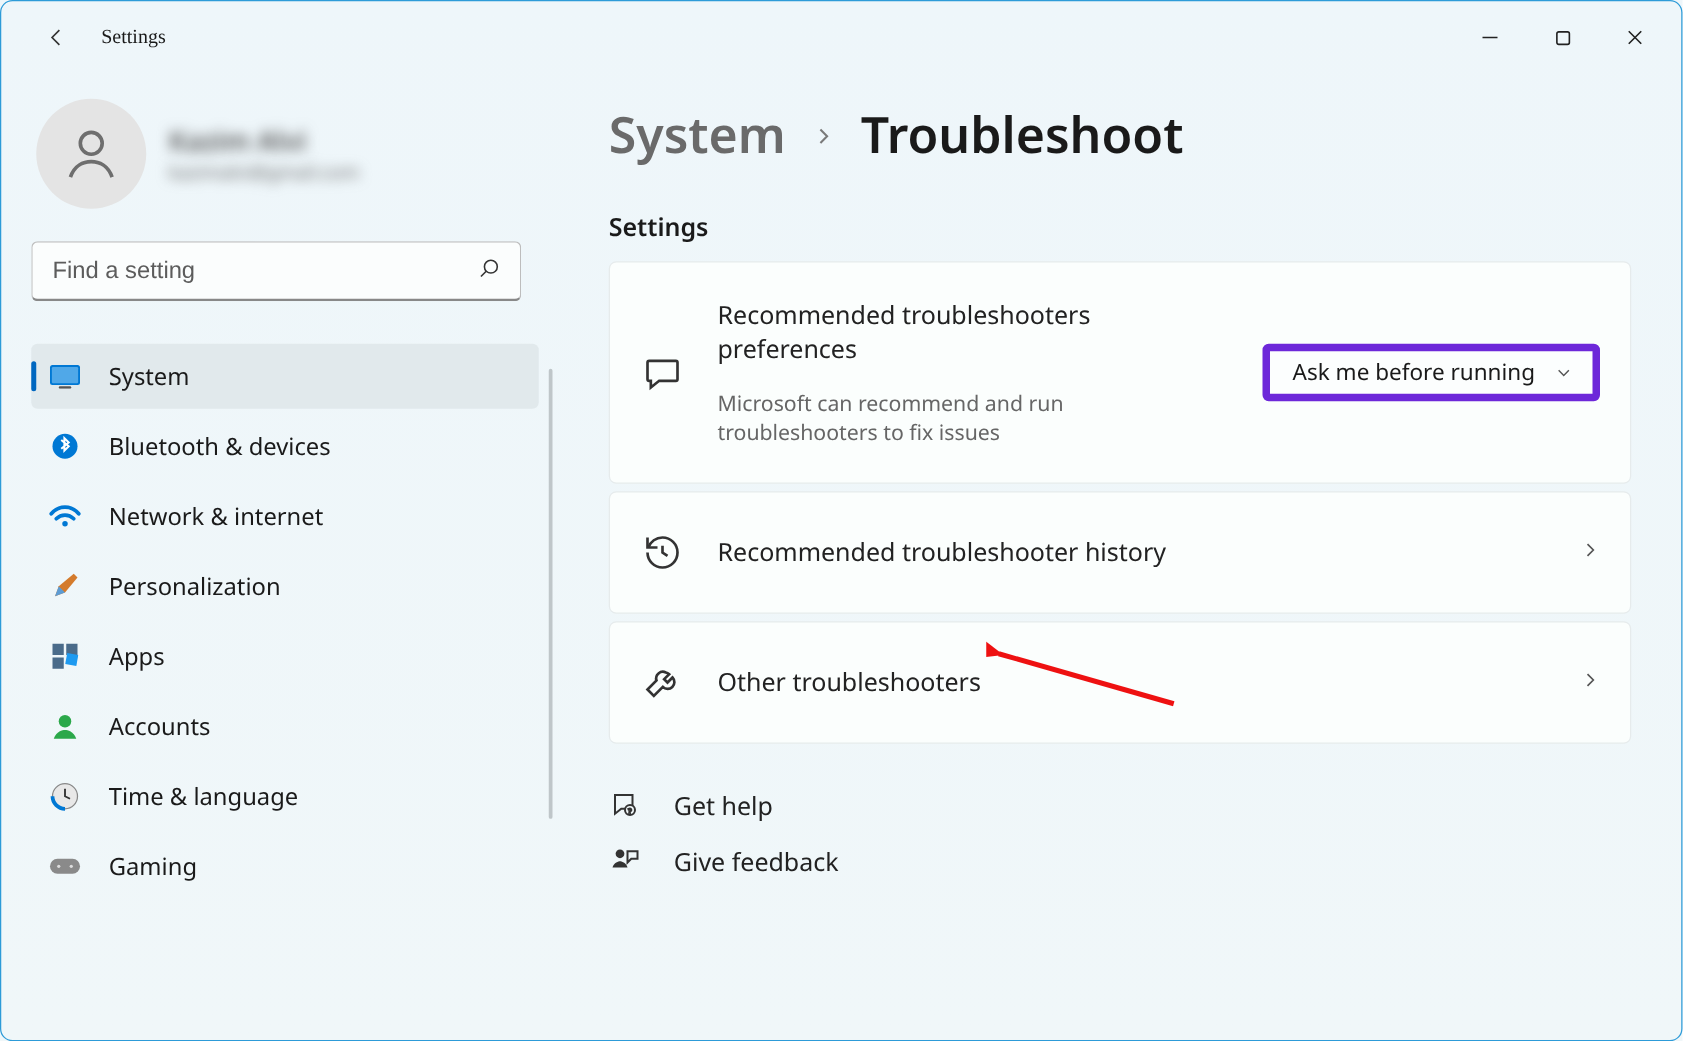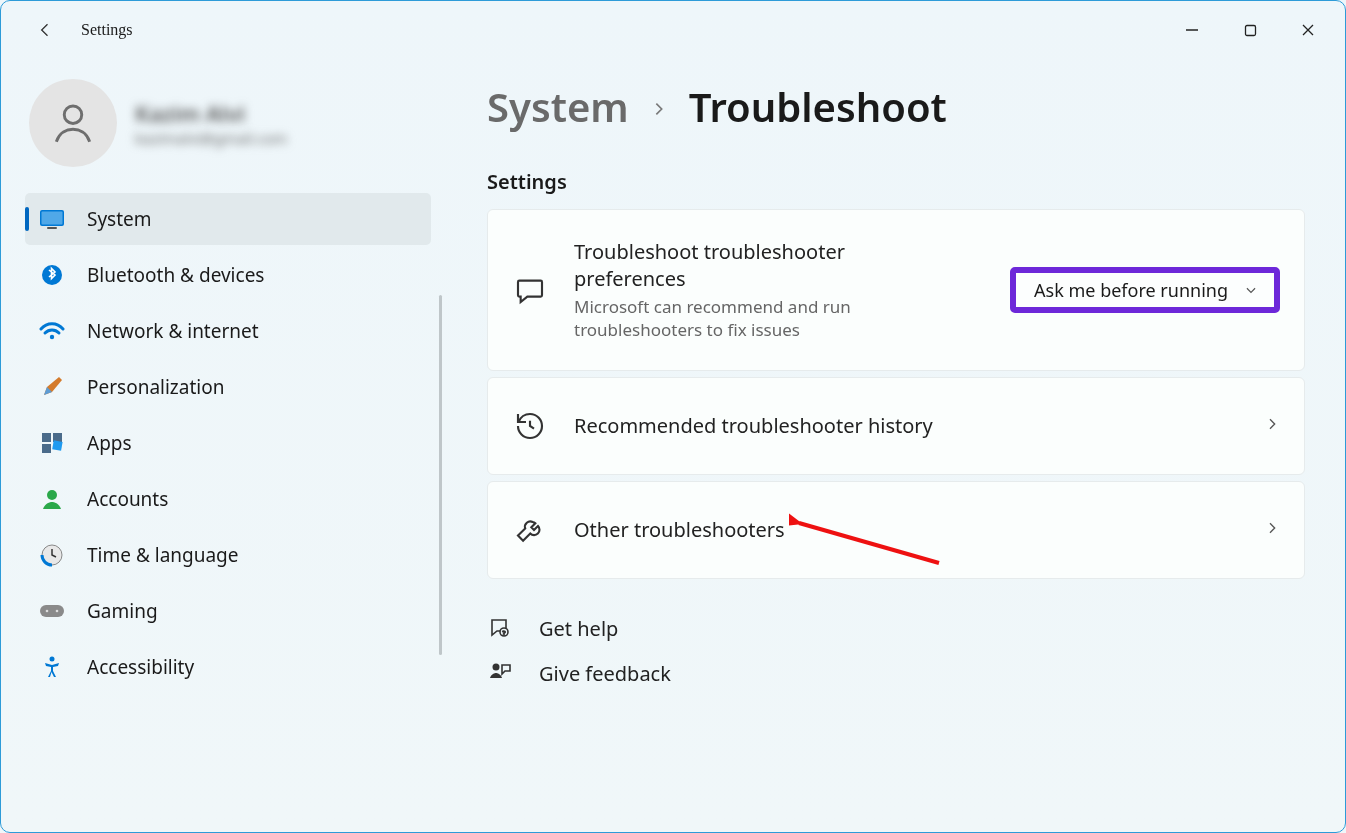--- a/index.html
+++ b/index.html
@@ -184,21 +184,21 @@
   }
   .card.tall { padding: 28px 24px; min-height: 144px;}
   .card-icon {
     width: 36px; height: 36px;
     display: flex; align-items: center; justify-content: center;
     color: #333;
     flex-shrink: 0;
   }
   .card-body { flex: 1; }
   .card-title { font-size: 20px; color: #222; line-height: 1.35;}
-  .card-sub { font-size: 17px; color: #666; margin-top: 4px; line-height: 1.35;}
+  .card-sub { font-size: 17px; color: #666; margin-top: 20px; line-height: 1.35;}
   .card-chevron { color: #555; }
   .dropdown-btn {
     height: 46px;
     border: 6px solid #6d28d9;
     border-radius: 5px;
     background: #fcfefe;
     display: flex;
     align-items: center;
     gap: 16px;
     padding: 0 16px 0 18px;
@@ -261,20 +261,29 @@
             <circle cx="12" cy="8" r="4.2"></circle>
             <path d="M4 21c1.5-4.5 5-6 8-6s6.5 1.5 8 6"></path>
           </svg>
       </div>
       <div class="user-text">
         <div class="name">Kazim Alvi</div>
         <div class="email">kazimalvi@gmail.com</div>
       </div>
     </div>
 
+    <div class="search-wrap">
+      <input class="search" placeholder="Find a setting" style="">
+      <span class="search-icon">
+        <svg width="19" height="19" viewBox="0 0 24 24" fill="none" stroke="currentColor" stroke-width="1.6">
+            <circle cx="10.5" cy="10.5" r="6.5"></circle>
+            <line x1="20.5" y1="20.5" x2="15.2" y2="15.2"></line>
+          </svg>
+      </span>
+    </div>
 
     <div class="nav">
       <div class="nav-item selected">
         <span class="nav-icon">
           <svg width="26" height="20" viewBox="0 0 26 20">
               <rect x="1" y="1" width="24" height="16" rx="2" fill="#0078d4"></rect>
               <rect x="2.5" y="2.5" width="21" height="13" rx="1" fill="#50a8e8"></rect>
               <rect x="8" y="18" width="10" height="2" rx="1" fill="#555"></rect>
             </svg>
         </span>
@@ -340,29 +349,20 @@
       </div>
       <div class="nav-item">
         <span class="nav-icon">
           <svg width="26" height="18" viewBox="0 0 26 18">
               <rect x="1" y="3" width="24" height="12" rx="6" fill="#8a8a8a"></rect>
               <circle cx="8" cy="9" r="1.3" fill="#ddd"></circle>
               <circle cx="18" cy="9" r="1.3" fill="#ddd"></circle>
             </svg>
         </span>
         <span>Gaming</span>
-      </div>
-      <div class="nav-item">
-        <span class="nav-icon">
-          <svg width="24" height="24" viewBox="0 0 24 24" fill="#0078d4">
-              <circle cx="12" cy="4" r="2.5"></circle>
-              <path d="M5 8l7 2 7-2-1 3-5 1v4l3 6h-2l-2.5-5L10 22H8l3-6v-4l-5-1z"></path>
-            </svg>
-        </span>
-        <span>Accessibility</span>
       </div>
     </div>
   </div>
 
   <div class="main">
     <div class="breadcrumb">
       <span class="bc-parent">System</span>
       <span class="bc-sep">
         <svg width="16" height="20" viewBox="0 0 24 24" fill="none" stroke="#7a7a7a" stroke-width="2.5">
             <path d="M8 4l8 8-8 8"></path>
@@ -373,21 +373,21 @@
 
     <div class="section-label">Settings</div>
 
     <div class="card tall">
       <div class="card-icon">
         <svg width="32" height="32" viewBox="0 0 24 24" fill="none" stroke="#333" stroke-width="1.6">
             <path d="M4 5h16a1 1 0 011 1v10a1 1 0 01-1 1H10l-5 4v-4H4a1 1 0 01-1-1V6a1 1 0 011-1z"></path>
           </svg>
       </div>
       <div class="card-body">
-        <div class="card-title" style="max-width:300px">Troubleshoot troubleshooter preferences</div>
+        <div class="card-title" style="max-width:300px">Recommended troubleshooters preferences</div>
         <div class="card-sub" style="max-width:320px">Microsoft can recommend and run troubleshooters to fix issues</div>
       </div>
       <div class="dropdown-btn">
         <span>Ask me before running</span>
         <svg width="14" height="14" viewBox="0 0 24 24" fill="none" stroke="currentColor" stroke-width="2">
             <path d="M5 9l7 7 7-7"></path>
           </svg>
       </div>
     </div>
 

